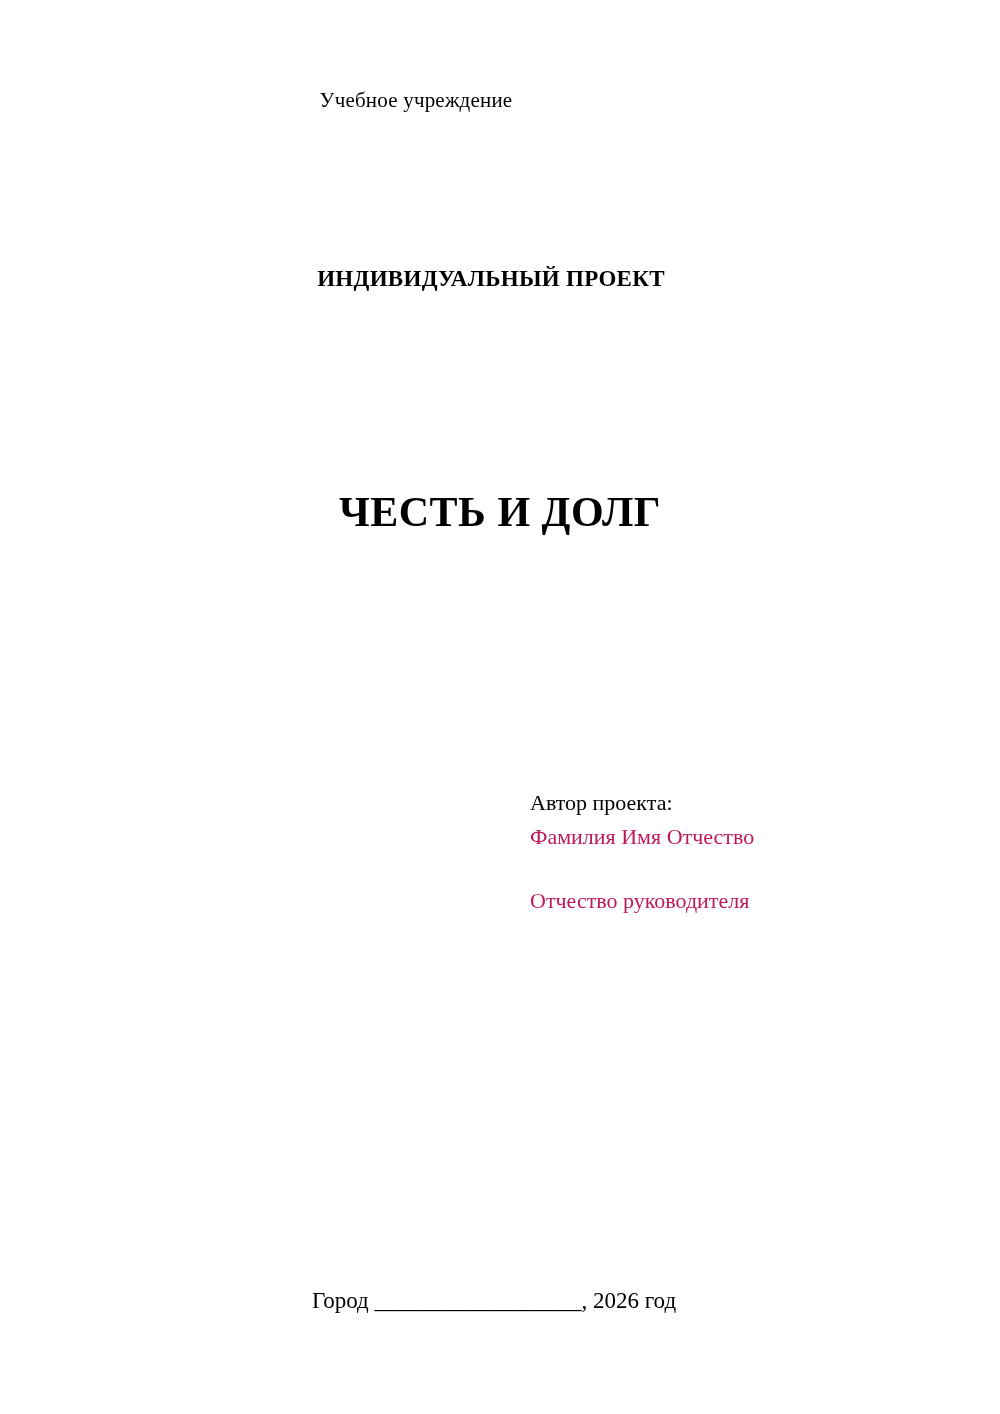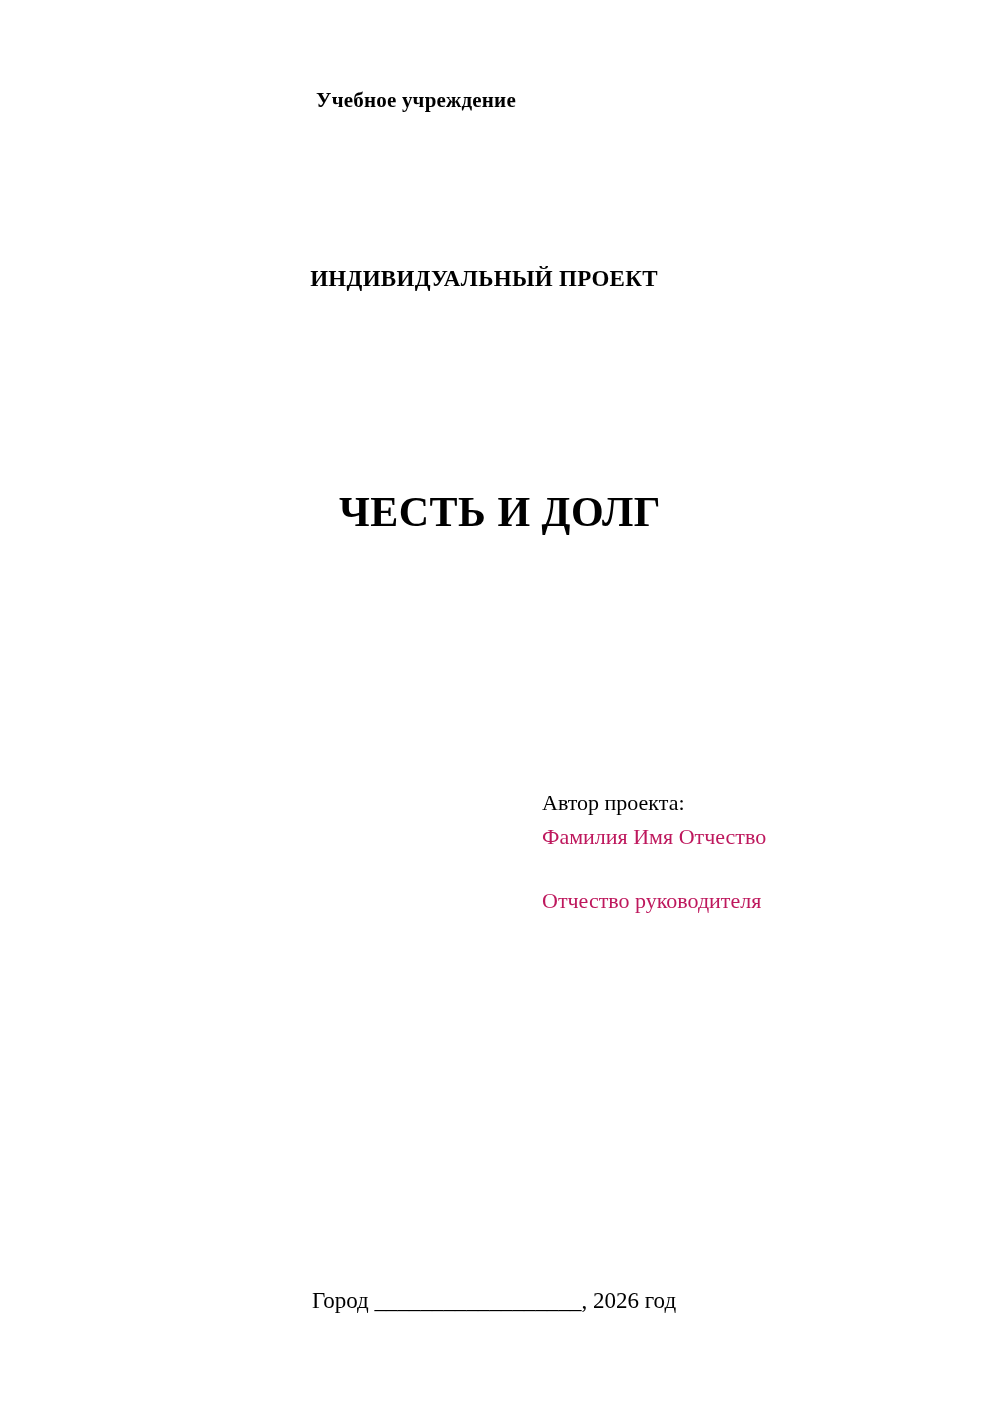--- a/index.html
+++ b/index.html
@@ -19,52 +19,52 @@
     box-sizing: border-box;
     overflow: hidden;
   }
   .institution {
     position: absolute;
     top: 88px;
     left: 0;
     width: 832px;
     text-align: center;
     font-size: 21px;
-    font-weight: 700;
+    font-weight: 400;
     letter-spacing: 0.2px;
   }
   .doc-kind {
     position: absolute;
     top: 266px;
     left: 0;
     width: 968px;
     text-align: center;
     font-size: 23px;
     font-weight: 700;
     letter-spacing: 0.3px;
+    padding-left: 7px;
   }
   .doc-title {
     position: absolute;
     top: 460px;
     left: 0;
     width: 1000px;
     text-align: center;
     font-size: 42px;
     font-weight: 700;
     letter-spacing: 0.5px;
   }
   .signature-block {
     position: absolute;
     top: 786px;
     left: 530px;
     width: 400px;
   }
   .sig-group {
     margin-bottom: 30px;
-    margin-left: 12px;
   }
   .sig-label {
     font-size: 22px;
     color: #000000;
     line-height: 1.55;
   }
   .sig-value {
     font-size: 22px;
     color: #be185d;
     line-height: 1.55;

